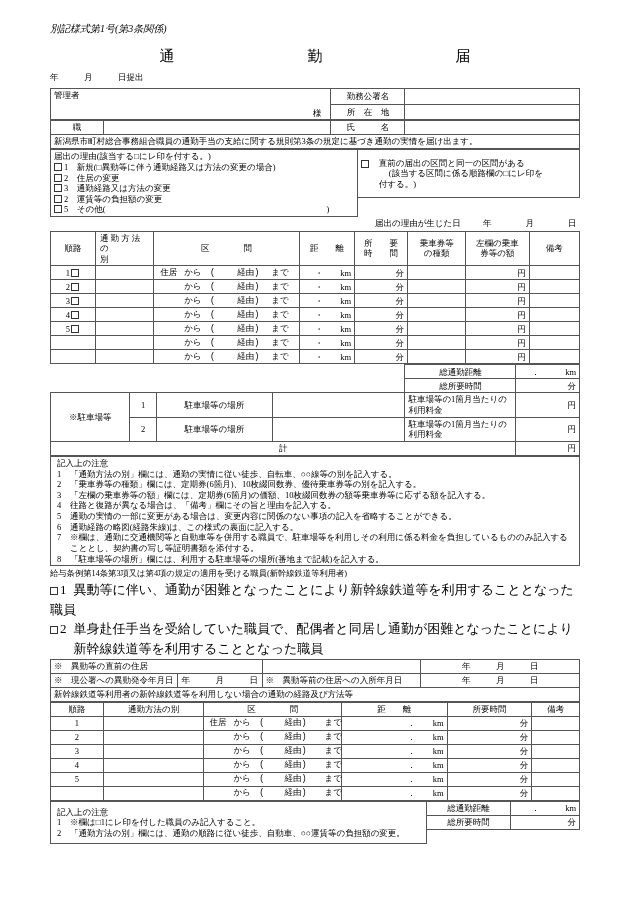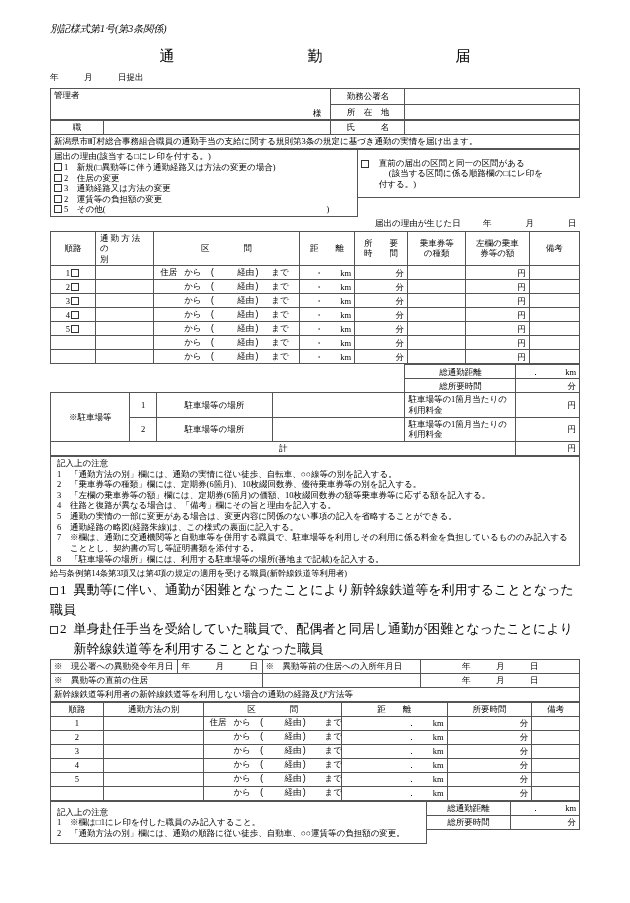--- a/index.html
+++ b/index.html
@@ -437,34 +437,34 @@
 
   <table class="grid" style="margin-top:1px;">
     <colgroup>
       <col style="width:24%">
         <col style="width:16%">
         <col style="width:30%">
         <col style="width:30%">
     </colgroup>
     <tbody>
       <tr>
-        <td class="l">※　現公署への異動発令年月日</td>
-        <td class="c">年　　　月　　　日</td>
-        <td class="l">※　異動等前の住居への入所年月日</td>
-        <td class="c">年　　　月　　　日</td>
-      </tr>
-      <tr>
         <td colspan="2" class="l">
           <span>※　異動等の直前の住居</span>
         </td>
         <td class="l">
           <span style="display:inline-block;width:100%;">
             <span style="float:left;"></span>
           </span>
         </td>
+        <td class="c">年　　　月　　　日</td>
+      </tr>
+      <tr>
+        <td class="l">※　現公署への異動発令年月日</td>
+        <td class="c">年　　　月　　　日</td>
+        <td class="l">※　異動等前の住居への入所年月日</td>
         <td class="c">年　　　月　　　日</td>
       </tr>
       <tr>
         <td colspan="4" class="l">新幹線鉄道等利用者の新幹線鉄道等を利用しない場合の通勤の経路及び方法等</td>
       </tr>
     </tbody>
   </table>
 
   <table class="grid nb-top">
     <colgroup>

